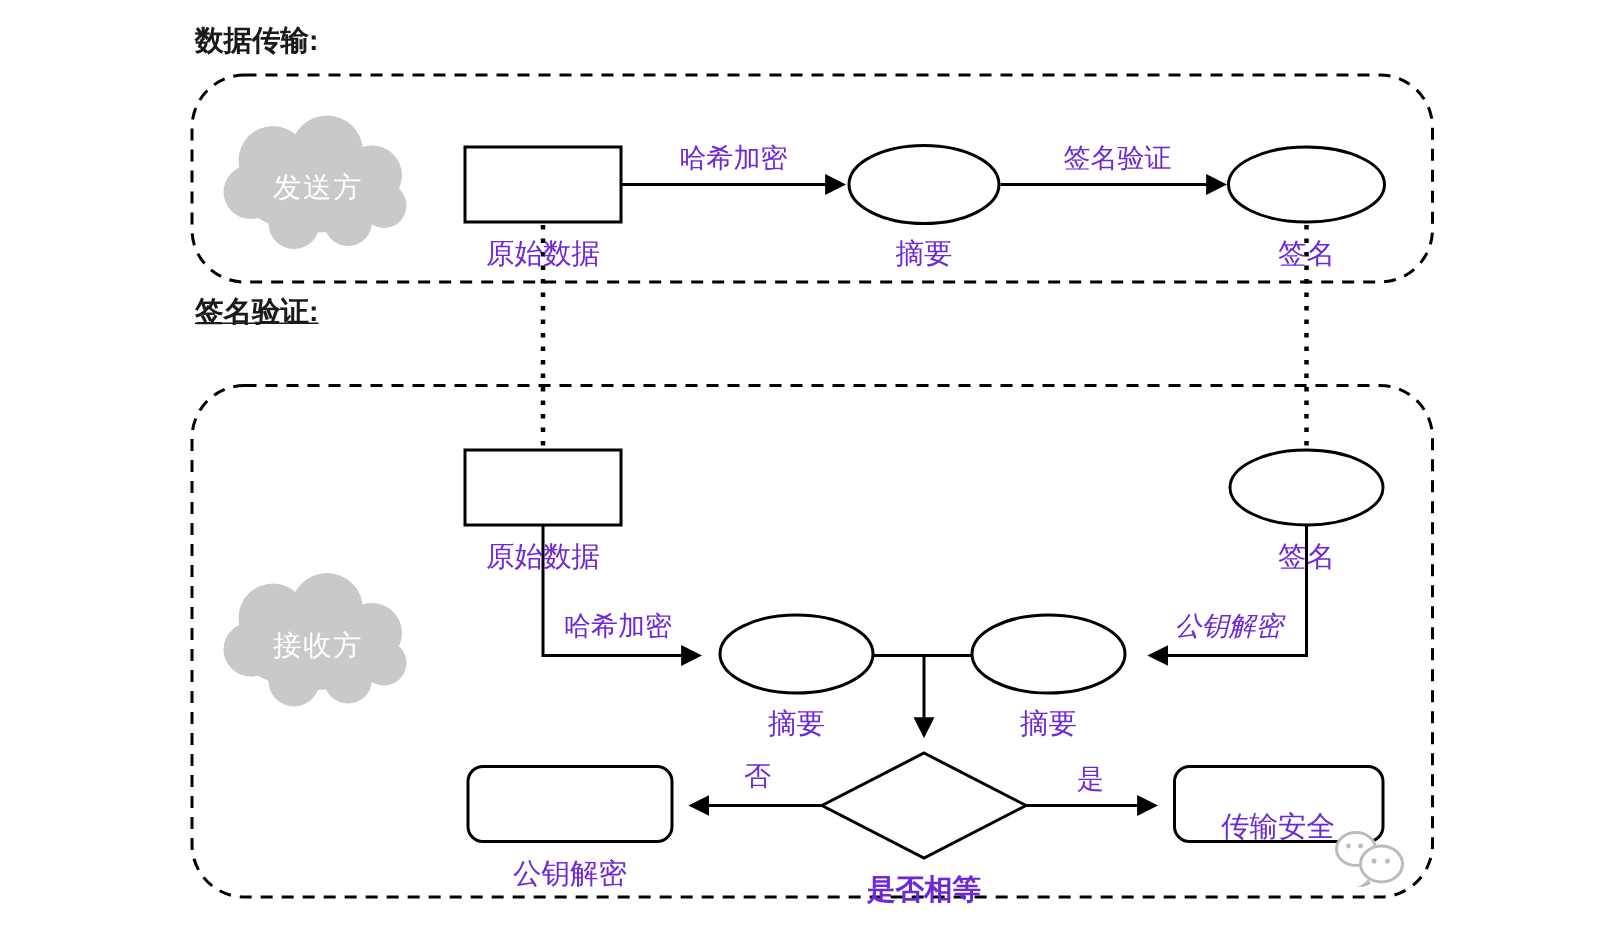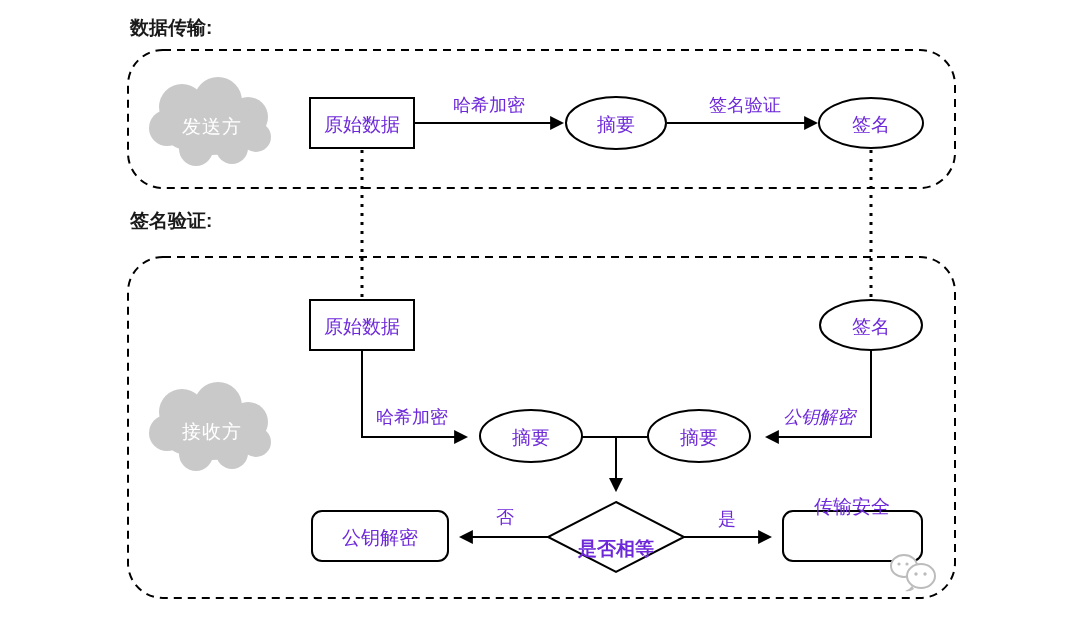--- a/index.html
+++ b/index.html
@@ -6,21 +6,21 @@
   #stage{
     position:relative;width:956px;height:622px;background:#ffffff;
     font-family:"Liberation Sans","DejaVu Sans",sans-serif;overflow:hidden;
   }
   #shapes{position:absolute;left:0;top:0;}
   .lbl{
     position:absolute;transform:translate(-50%,-50%);
     white-space:nowrap;color:#6d28d9;line-height:1;
   }
   .section-title{font-size:19px;font-weight:600;transform:none;color:#1a1a1a;}
-  .node-text{font-size:19px;}
+  .node-text{font-size:19px;margin-top:46px;}
   .edge-text{font-size:18px;}
   .cloud-text{font-size:19px;color:#ffffff;letter-spacing:1px;}
   .branch-text{font-size:18px;}
   .watermark{
     position:absolute;left:888px;top:551px;display:flex;align-items:center;
     color:#bcbcbc;
   }
   .watermark-text{font-size:27px;letter-spacing:1px;line-height:1;margin-left:2px;
     text-shadow:1px 1px 0 #ffffff;}
 </style>
@@ -82,21 +82,21 @@
     <ellipse cx="531" cy="436" rx="51" ry="26" fill="#fff" stroke="#000" stroke-width="2"></ellipse>
     <ellipse cx="699" cy="436" rx="51" ry="26" fill="#fff" stroke="#000" stroke-width="2"></ellipse>
     <ellipse cx="871" cy="325" rx="51" ry="25" fill="#fff" stroke="#000" stroke-width="2"></ellipse>
 
     <polygon points="616,502 684,537 616,572 548,537" fill="#fff" stroke="#000" stroke-width="2"></polygon>
     <rect x="312" y="511" width="136" height="50" rx="10" fill="#fff" stroke="#000" stroke-width="2"></rect>
     <rect x="783" y="511" width="139" height="50" rx="10" fill="#fff" stroke="#000" stroke-width="2"></rect>
   </svg>
 
   <div class="lbl section-title" style="left:130px;top:18px;">数据传输:</div>
-  <div class="lbl section-title" style="left:130px;top:211px;">签名验证:</div>
+  <div class="lbl section-title" style="left:130px;top:199px;text-decoration:underline;">签名验证:</div>
 
   <div class="lbl cloud-text" style="left:212px;top:126px;text-align:center;">发送方</div>
   <div class="lbl cloud-text" style="left:212px;top:431px;">接收方</div>
 
   <div class="lbl node-text" style="left:362px;top:124px;">原始数据</div>
   <div class="lbl node-text" style="left:616px;top:124px;">摘要</div>
   <div class="lbl node-text" style="left:871px;top:124px;">签名</div>
   <div class="lbl edge-text" style="left:489px;top:105px;">哈希加密</div>
   <div class="lbl edge-text" style="left:745px;top:105px;">签名验证</div>
 

